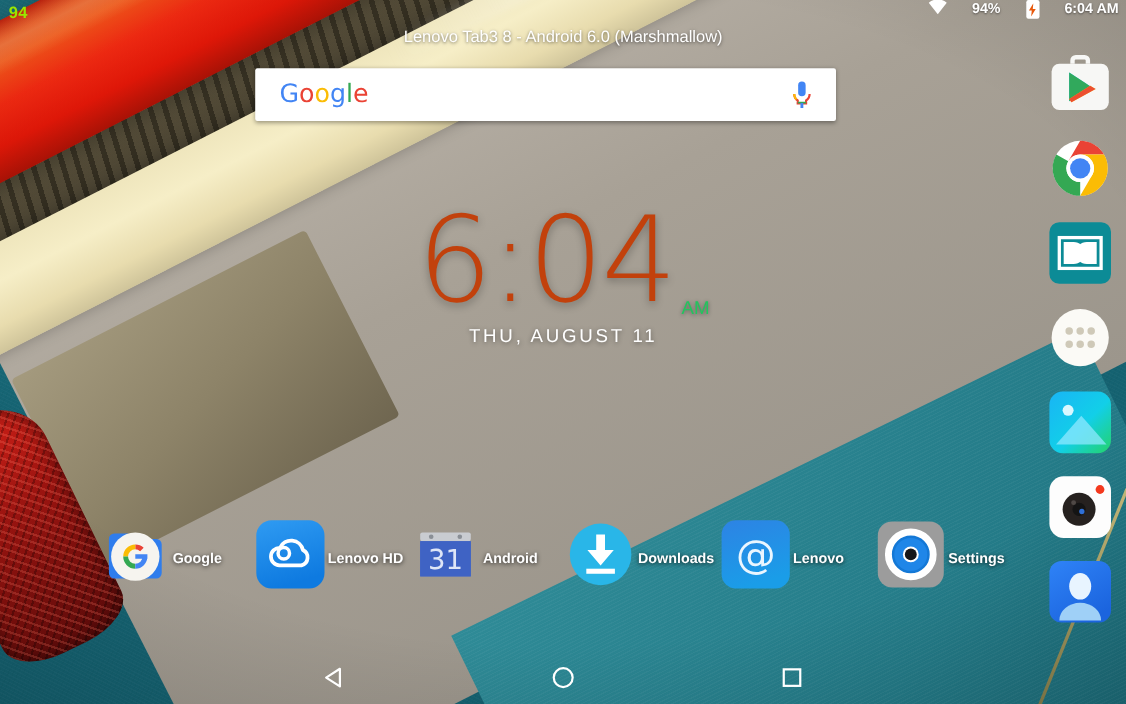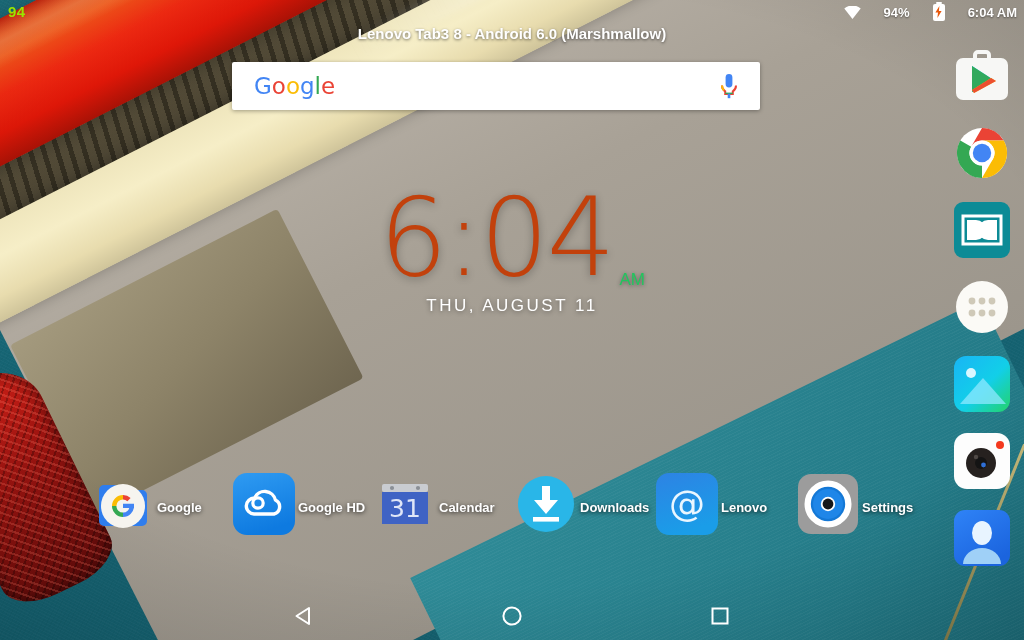--- a/index.html
+++ b/index.html
@@ -73,23 +73,23 @@
     transform:rotate(-27deg);transform-origin:0 0;border-radius:4px;}
   .wp-vig{position:absolute;inset:0;
     background:radial-gradient(ellipse 95% 85% at 50% 45%, rgba(0,0,0,0) 55%, rgba(0,0,0,.22) 100%);}
 
   
   .statusbar{position:absolute;left:0;top:0;width:1024px;height:24px;z-index:30;
     display:flex;align-items:center;}
   .overlay-num{position:absolute;left:8px;top:1px;font-size:15px;font-weight:bold;
     color:#9ae600;letter-spacing:.3px;line-height:22px;}
   .sb-title{position:absolute;left:0;right:0;top:25px;text-align:center;
-    color:#ffffff;font-size:15px;font-weight:bold;z-index:31;
+    color:#ffffff;font-size:15px;font-weight:normal;z-index:31;
     text-shadow:0 1px 3px rgba(0,0,0,.55);}
-  .sb-right{position:absolute;right:7px;top:0;height:24px;display:flex;align-items:center;gap:23px;}
+  .sb-right{position:absolute;right:7px;top:0;height:24px;display:flex;gap:23px;}
   .sb-right .txt{color:#fff;font-size:13px;font-weight:bold;text-shadow:0 1px 2px rgba(0,0,0,.5);}
   .wifi-ico{width:17px;height:13px;}
   .batt-ico{width:12px;height:17px;background:#fff;border-radius:2px;position:relative;
     display:flex;align-items:center;justify-content:center;}
   .batt-ico::before{content:"";position:absolute;top:-2px;left:3px;width:6px;height:2px;background:#fff;border-radius:1px;}
 
   
   .searchbar{position:absolute;left:232px;top:62px;width:528px;height:48px;z-index:20;
     background:#ffffff;border-radius:2px;display:flex;align-items:center;
     box-shadow:0 1px 4px rgba(0,0,0,.35);}
@@ -299,35 +299,35 @@
           <linearGradient id="syg" x1="0" y1="0" x2="0.3" y2="1">
             <stop offset="0" stop-color="#2f9bf2"></stop>
                 <stop offset="100%" stop-color="#0e7ae0"></stop>
               </linearGradient>
             </defs>
           <rect x="3" y="3" width="62" height="62" rx="14" fill="url(#syg)"></rect>
           <path d="M24 44 a8 8 0 0 1 0.6-16 a11 11 0 0 1 20.8 2 a7.5 7.5 0 0 1-1.4 14 Z" fill="none" stroke="#ffffff" stroke-width="3.4" stroke-linejoin="round"></path>
           <circle cx="28" cy="33" r="5.2" fill="none" stroke="#ffffff" stroke-width="3.2"></circle>
         </svg>
       </div>
-      <div class="dock-label">Google HD</div>
+      <div class="dock-label">Lenovo HD</div>
     </div>
 
     <div class="dock-item">
       <div class="dock-ico">
         <svg viewBox="0 0 68 68">
           <rect x="11" y="14" width="46" height="8" rx="2" fill="#c9ccd1"></rect>
           <circle cx="21" cy="18" r="2.1" fill="#8a8f96"></circle>
             <circle cx="47" cy="18" r="2.1" fill="#8a8f96"></circle>
           <rect x="11" y="22" width="46" height="32" fill="#4a6fd0"></rect>
           <rect x="11" y="22" width="46" height="32" fill="#3f63c4"></rect>
           <text x="34" y="47" font-family="DejaVu Sans, sans-serif" font-size="25" fill="#dfe6f7" text-anchor="middle">31</text>
         </svg>
       </div>
-      <div class="dock-label">Calendar</div>
+      <div class="dock-label">Android</div>
     </div>
 
     <div class="dock-item">
       <div class="dock-ico">
         <svg viewBox="0 0 68 68">
           <circle cx="34" cy="34" r="28" fill="#29b6e8"></circle>
           <path d="M30 16 h8 v14 h8 L34 44 L22 30 h8 Z" fill="#ffffff"></path>
           <rect x="21" y="47" width="26" height="4.6" fill="#ffffff"></rect>
         </svg>
       </div>

